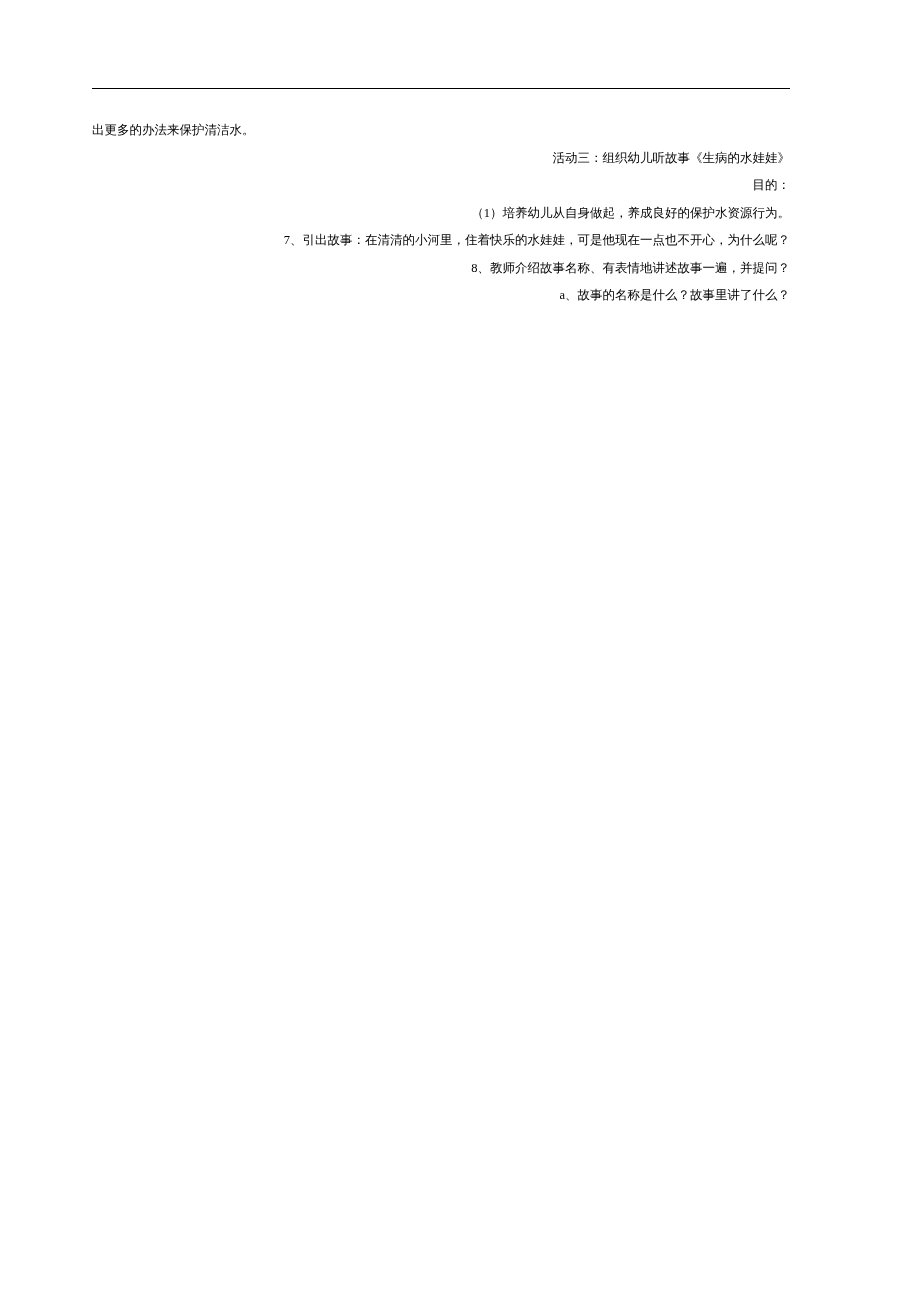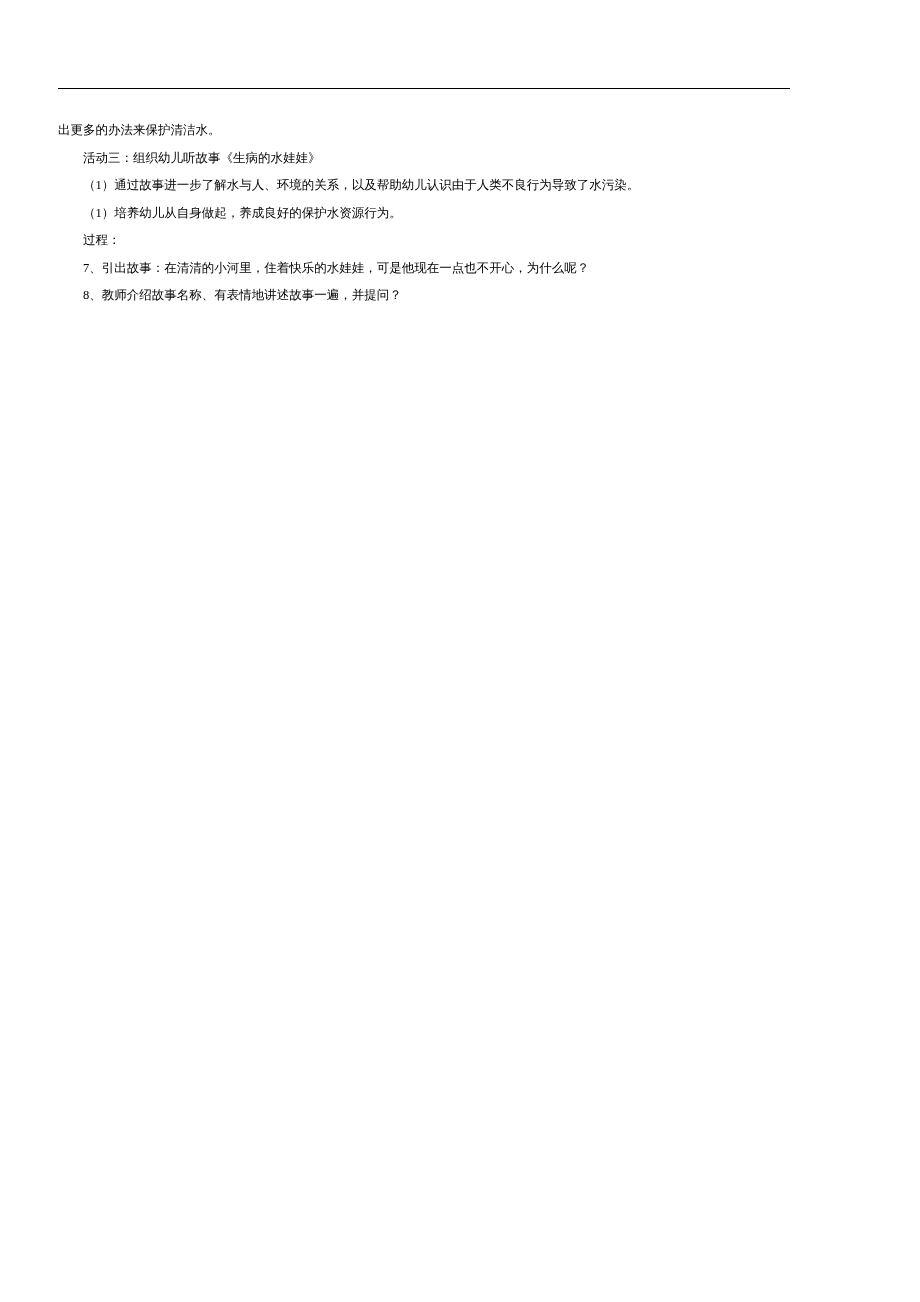--- a/index.html
+++ b/index.html
@@ -8,49 +8,50 @@
       box-sizing: border-box;
     }
     body {
       width: 920px;
       height: 1302px;
       background: #ffffff;
       font-family: "SimSun", "宋体", serif;
       position: relative;
     }
     .page {
-      padding: 88px 130px 0 58px;
+      padding: 88px 130px 0 92px;
     }
     .hr-line {
       border: none;
       border-top: 1.5px solid #000;
       margin-bottom: 28px;
     }
     .content {
       font-size: 12.5px;
       line-height: 2.2;
       color: #000;
     }
     .line {
       white-space: nowrap;
     }
     .no-indent {
       margin-left: 0;
     }
     .indent {
       text-indent: 2em;
+      text-align: right;
     }
   </style>
 </head>
 <body>
 
 <div class="page">
   <hr class="hr-line">
   <div class="content">
     <div class="line no-indent">出更多的办法来保护清洁水。</div>
     <div class="line indent">活动三：组织幼儿听故事《生病的水娃娃》</div>
-    <div class="line indent">（1）通过故事进一步了解水与人、环境的关系，以及帮助幼儿认识由于人类不良行为导致了水污染。</div>
+    <div class="line indent">目的：</div>
     <div class="line indent">（1）培养幼儿从自身做起，养成良好的保护水资源行为。</div>
-    <div class="line indent">过程：</div>
     <div class="line indent">7、引出故事：在清清的小河里，住着快乐的水娃娃，可是他现在一点也不开心，为什么呢？</div>
     <div class="line indent">8、教师介绍故事名称、有表情地讲述故事一遍，并提问？</div>
+    <div class="line indent">a、故事的名称是什么？故事里讲了什么？</div>
   </div>
 </div>
 
 </body></html>

